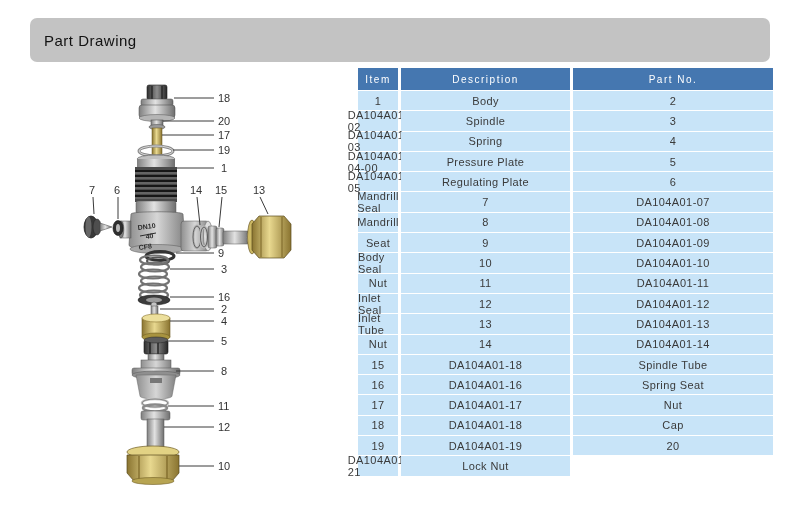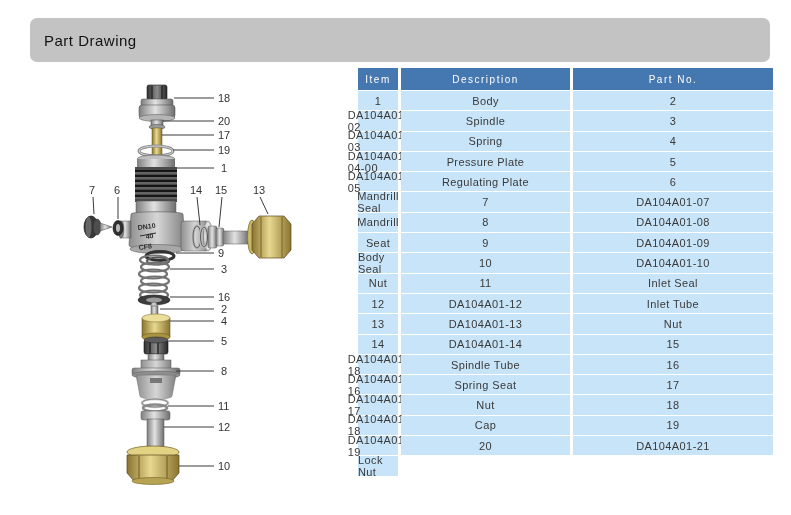--- a/index.html
+++ b/index.html
@@ -306,20 +306,21 @@
 
   <div class="td">9</div>
   <div class="td">DA104A01-09</div>
   <div class="td">Body Seal</div>
 
   <div class="td">10</div>
   <div class="td">DA104A01-10</div>
   <div class="td">Nut</div>
 
   <div class="td">11</div>
+  <div class="td">DA104A01-11</div>
   <div class="td">Inlet Seal</div>
 
   <div class="td">12</div>
   <div class="td">DA104A01-12</div>
   <div class="td">Inlet Tube</div>
 
   <div class="td">13</div>
   <div class="td">DA104A01-13</div>
   <div class="td">Nut</div>
 

